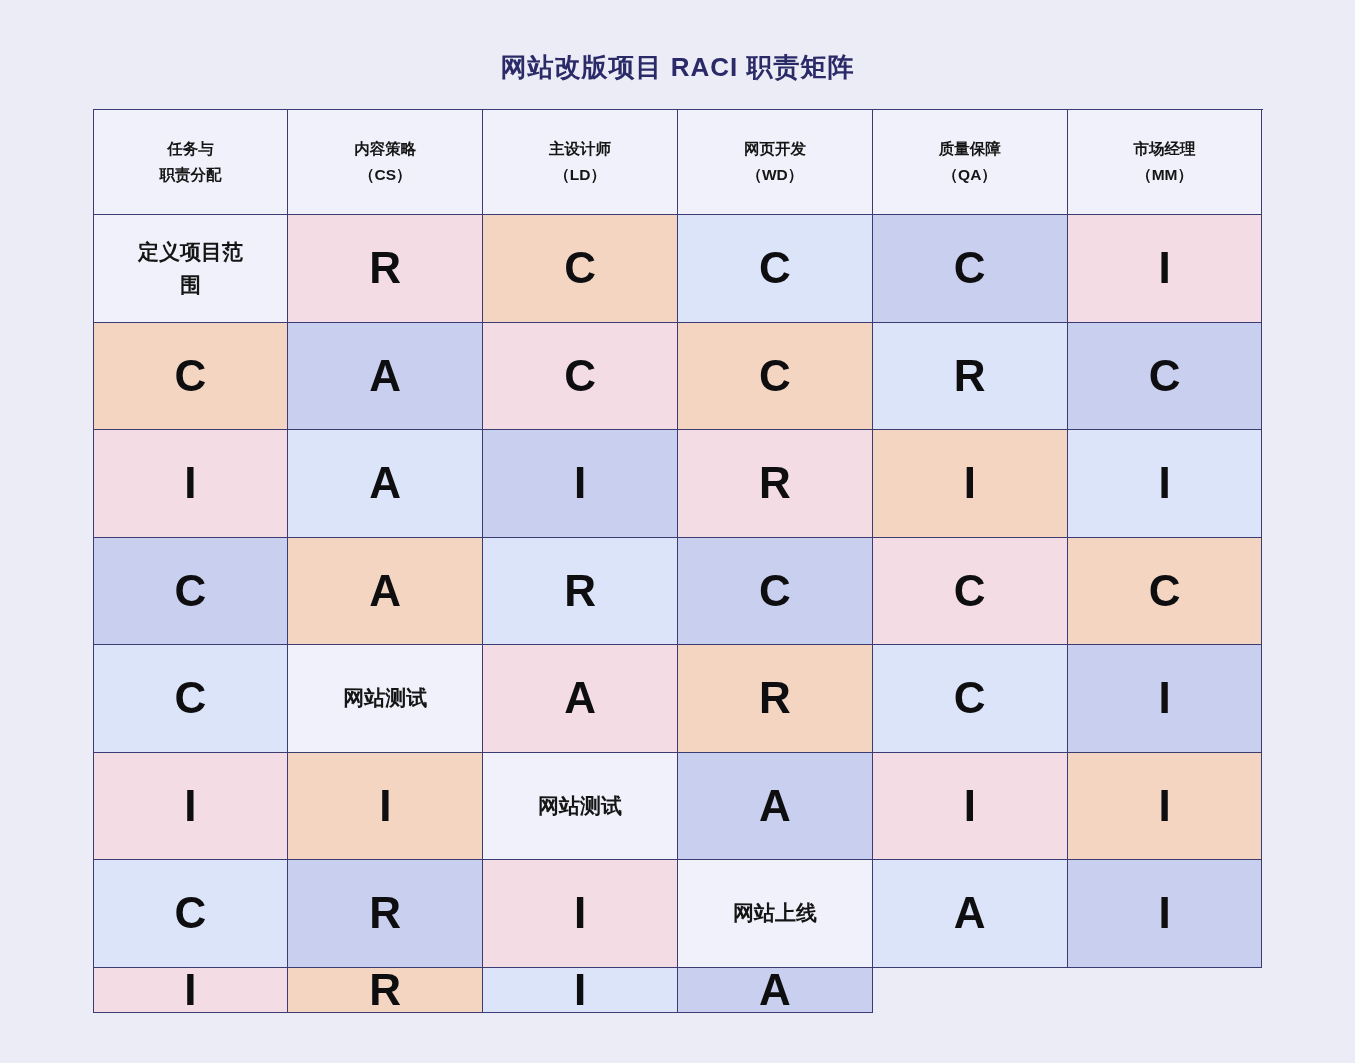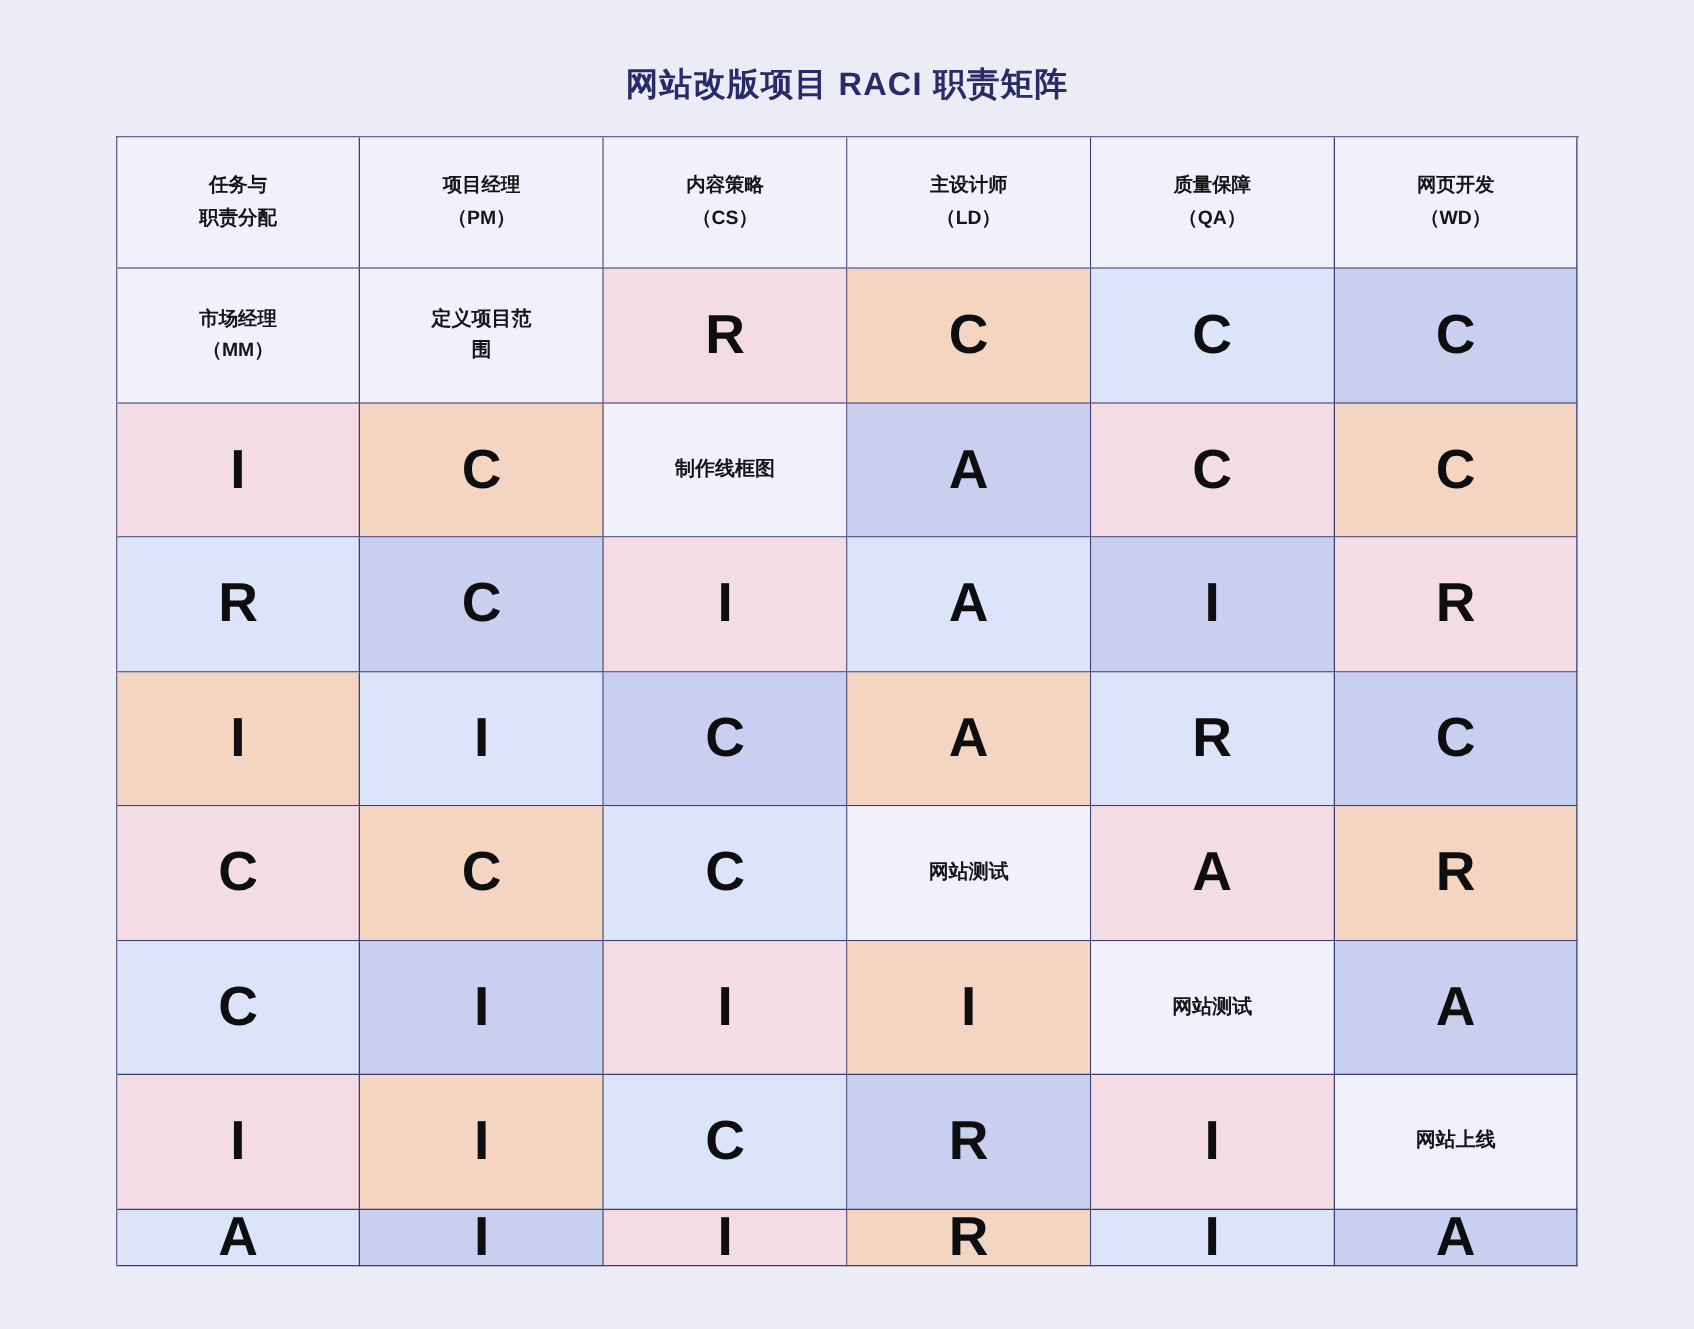--- a/index.html
+++ b/index.html
@@ -45,21 +45,21 @@
   .hcell,.taskcell{
     background:var(--cell-bg);
   }
   .hline{
     font-size:15.5px;
     font-weight:700;
     line-height:1.65;
     color:#151515;
   }
   .tasktext{
-    font-size:16px;
+    font-size:21px;
     font-weight:700;
     line-height:1.6;
     color:#151515;
     max-width:5.5em;
     word-break:break-all;
   }
   .lettercell{
     font-size:44px;
     font-weight:700;
     color:var(--letter-color);
@@ -70,55 +70,48 @@
 <body>
 
 <div class="page">
   <h1 class="title">网站改版项目 RACI 职责矩阵</h1>
   <div class="matrix">
       <div class="cell hcell">
         <div class="hline">任务与</div>
         <div class="hline">职责分配</div>
       </div>
       <div class="cell hcell">
-        <div class="hline">项目经理</div>
-        <div class="hline">（PM）</div>
-      </div>
-      <div class="cell hcell">
         <div class="hline">内容策略</div>
         <div class="hline">（CS）</div>
       </div>
       <div class="cell hcell">
         <div class="hline">主设计师</div>
         <div class="hline">（LD）</div>
       </div>
       <div class="cell hcell">
+        <div class="hline">网页开发</div>
+        <div class="hline">（WD）</div>
+      </div>
+      <div class="cell hcell">
         <div class="hline">质量保障</div>
         <div class="hline">（QA）</div>
-      </div>
-      <div class="cell hcell">
-        <div class="hline">网页开发</div>
-        <div class="hline">（WD）</div>
       </div>
       <div class="cell hcell">
         <div class="hline">市场经理</div>
         <div class="hline">（MM）</div>
       </div>
       <div class="cell taskcell">
         <div class="tasktext">定义项目范围</div>
       </div>
       <div class="cell lettercell" style="background: rgb(243, 220, 228);">R</div>
       <div class="cell lettercell" style="background: rgb(243, 213, 193);">C</div>
       <div class="cell lettercell" style="background: rgb(219, 228, 248);">C</div>
       <div class="cell lettercell" style="background: rgb(201, 207, 238);">C</div>
       <div class="cell lettercell" style="background: rgb(243, 220, 228);">I</div>
       <div class="cell lettercell" style="background: rgb(243, 213, 193);">C</div>
-      <div class="cell taskcell">
-        <div class="tasktext">制作线框图</div>
-      </div>
       <div class="cell lettercell" style="background: rgb(201, 207, 238);">A</div>
       <div class="cell lettercell" style="background: rgb(243, 220, 228);">C</div>
       <div class="cell lettercell" style="background: rgb(243, 213, 193);">C</div>
       <div class="cell lettercell" style="background: rgb(219, 228, 248);">R</div>
       <div class="cell lettercell" style="background: rgb(201, 207, 238);">C</div>
       <div class="cell lettercell" style="background: rgb(243, 220, 228);">I</div>
       <div class="cell lettercell" style="background: rgb(219, 228, 248);">A</div>
       <div class="cell lettercell" style="background: rgb(201, 207, 238);">I</div>
       <div class="cell lettercell" style="background: rgb(243, 220, 228);">R</div>
       <div class="cell lettercell" style="background: rgb(243, 213, 193);">I</div>

